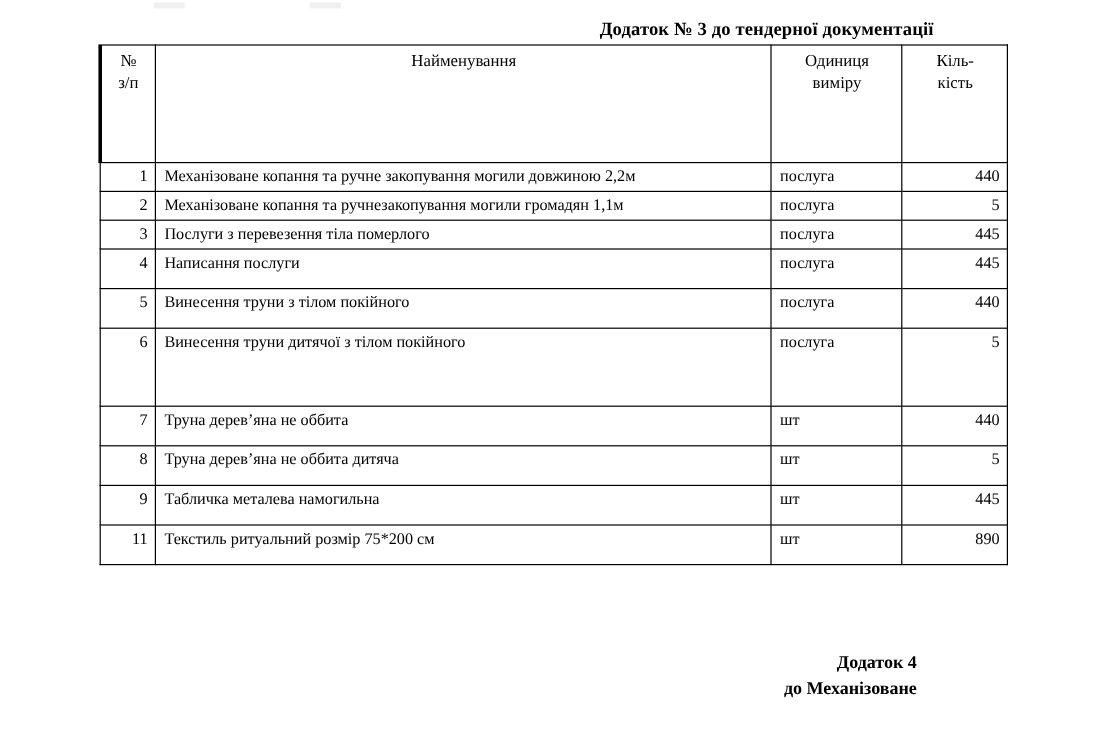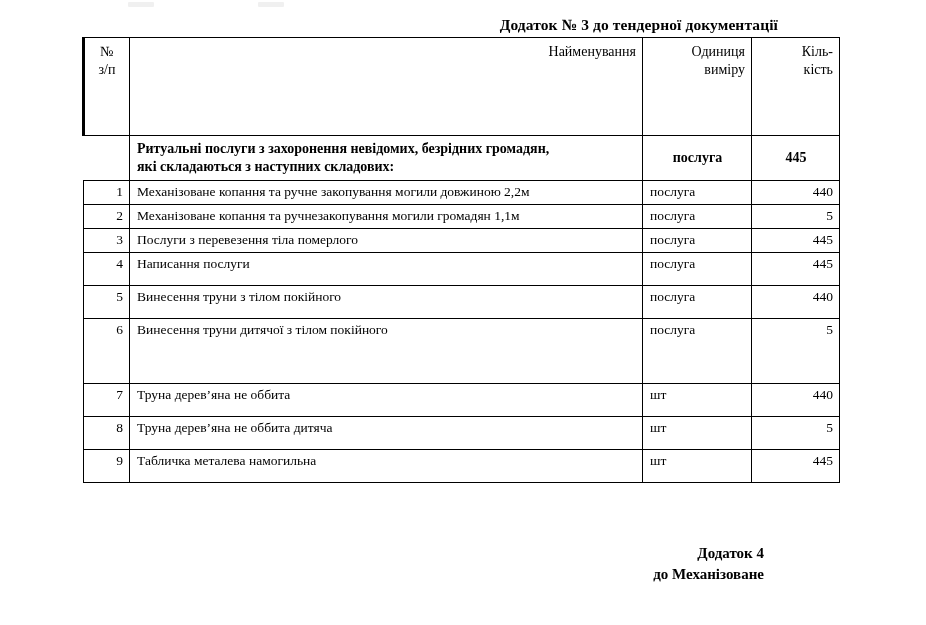--- a/index.html
+++ b/index.html
@@ -85,21 +85,21 @@
   tr.hdr td.num-head {
     text-align: center;
     border-left: 3px solid #000000;
     padding-left: 3px;
     padding-right: 3px;
     line-height: 1.3;
   }
   tr.hdr td.name-head,
   tr.hdr td.unit-head,
   tr.hdr td.qty-head {
-    text-align: right;
+    text-align: center;
   }
 
   
   tr.group td {
     font-weight: bold;
     height: 38px;
     font-size: 14px;
     vertical-align: middle;
     line-height: 1.3;
   }
@@ -177,29 +177,20 @@
           <td class="unit-head">
             <span>Одиниця</span><br>
             <span>виміру</span>
           </td>
           <td class="qty-head">
             <span>Кіль-</span><br>
             <span>кість</span>
           </td>
         </tr>
 
-        <tr class="group">
-          <td class="num-blank"></td>
-          <td class="name-cell">
-            <span>Ритуальні послуги з захоронення невідомих, безрідних громадян,</span><br>
-            <span>які складаються з наступних складових:</span>
-          </td>
-          <td class="unit-cell">послуга</td>
-          <td class="qty-cell">445</td>
-        </tr>
 
         <tr class="h-tight">
           <td class="num-cell">1</td>
           <td class="name-cell">Механізоване копання та ручне закопування могили довжиною 2,2м</td>
           <td class="unit-cell">послуга</td>
           <td class="qty-cell">440</td>
         </tr>
 
         <tr class="h-tight">
           <td class="num-cell">2</td>
@@ -251,20 +242,26 @@
         </tr>
 
         <tr class="h-std">
           <td class="num-cell">9</td>
           <td class="name-cell">Табличка металева намогильна</td>
           <td class="unit-cell">шт</td>
           <td class="qty-cell">445</td>
         </tr>
 
 
+        <tr class="h-std">
+          <td class="num-cell">11</td>
+          <td class="name-cell">Текстиль ритуальний розмір 75*200 см</td>
+          <td class="unit-cell">шт</td>
+          <td class="qty-cell">890</td>
+        </tr>
 
       </tbody>
     </table>
   </div>
 
   <div class="footer-block">
     <div>Додаток 4</div>
     <div>до Механізоване</div>
   </div>
 

